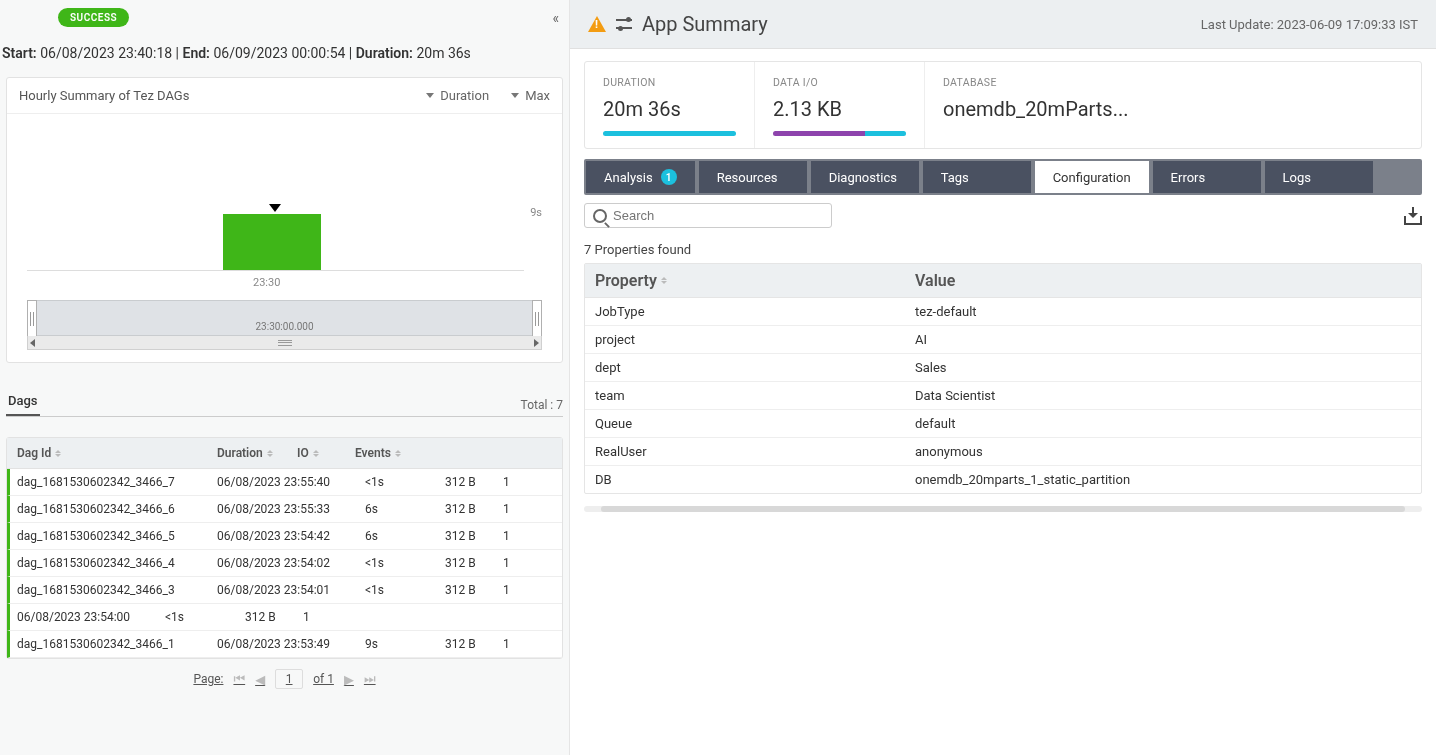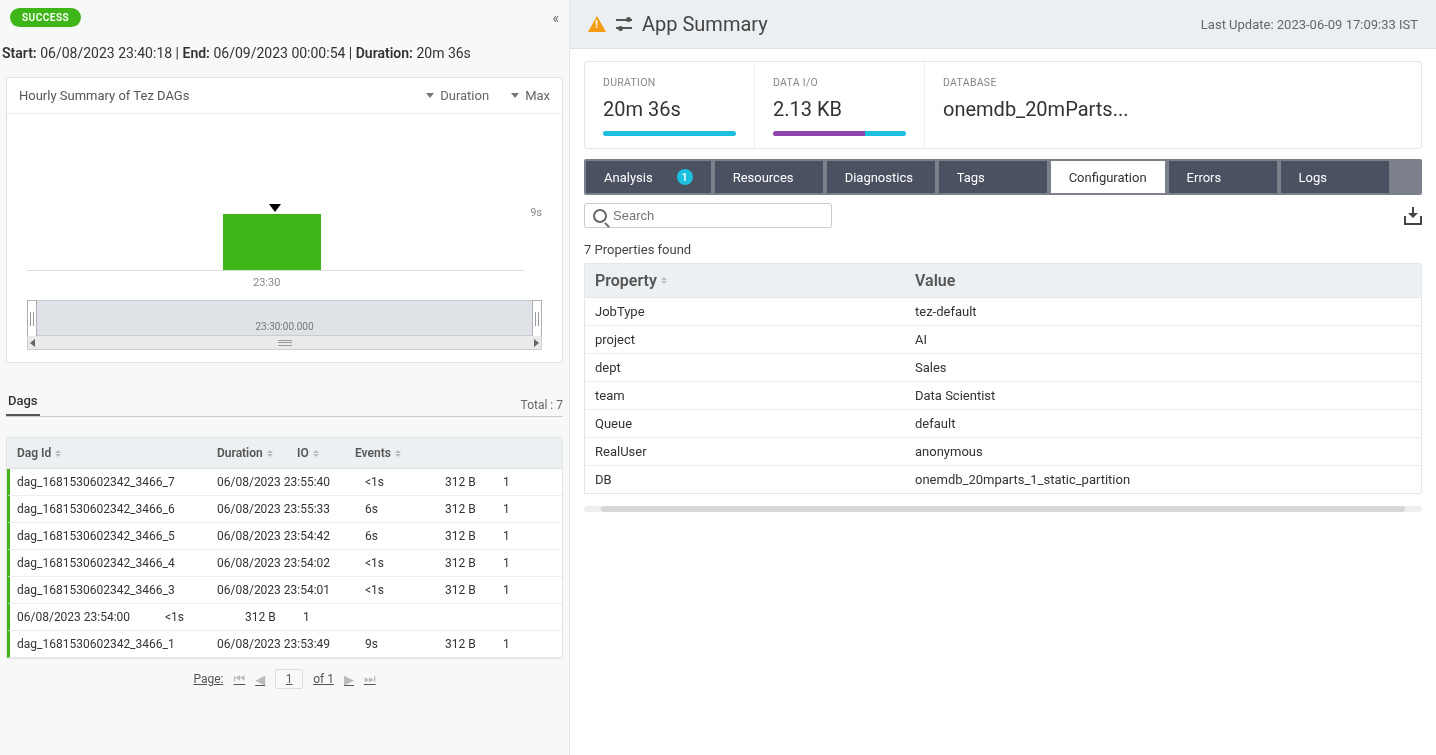--- a/index.html
+++ b/index.html
@@ -39,20 +39,21 @@
   padding: 8px 10px;
 }
 .badge-success {
   background: #3fb618;
   color: #fff;
   font-size: 10px;
   font-weight: 600;
   letter-spacing: 0.5px;
   padding: 4px 12px;
   border-radius: 10px;
+  margin-left: 48px;
 }
 .collapse-btn {
   color: #666;
   cursor: pointer;
   font-size: 14px;
 }
 .left-meta {
   padding: 10px 2px 10px 2px;
   font-size: 14px;
   color: #333;
@@ -406,21 +407,21 @@
   border-radius: 2px;
 }
 .tab {
   background: #4a5161;
   color: #fff;
   padding: 8px 18px;
   font-size: 13px;
   cursor: pointer;
   display: flex;
   align-items: center;
-  gap: 24px;
+  gap: 8px;
   min-width: 108px;
 }
 .tab.active {
   background: #fff;
   color: #333;
 }
 .tab-badge {
   background: #1cc0de;
   color: #fff;
   width: 16px; height: 16px;

